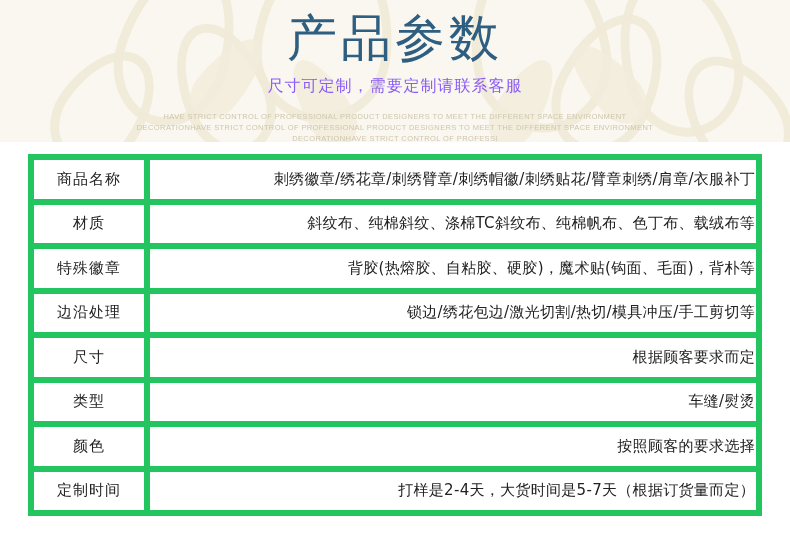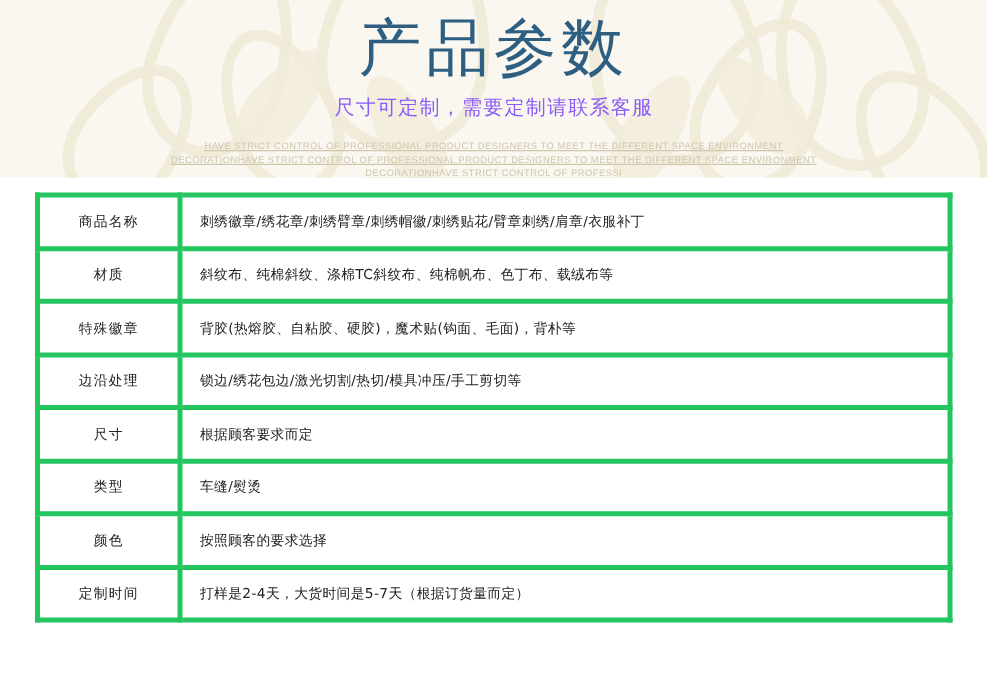--- a/index.html
+++ b/index.html
@@ -77,48 +77,48 @@
     color: #8b5cf6;
   }
   .eng {
     margin-top: 14px;
     font-size: 7.5px;
     letter-spacing: .4px;
     color: #cfc6ad;
     line-height: 11px;
     padding: 0 130px;
     text-transform: uppercase;
-    text-decoration: underline;
   }
 
   
   .table-wrap {
     padding: 12px 28px 0 28px;
   }
   table.spec {
     width: 734px;
     border-collapse: collapse;
     table-layout: fixed;
   }
   table.spec td {
-    border: 4px solid #22c55e;
+    border: 6px solid #22c55e;
     height: 36.5px;
-    font-size: 11px;
+    font-size: 15px;
     color: #222222;
     vertical-align: middle;
     font-family: "DejaVu Sans", sans-serif;
   }
   td.k {
     width: 108px;
     text-align: center;
     letter-spacing: 1px;
   }
   td.v {
     padding-left: 14px;
     letter-spacing: .3px;
+    text-align: right;
   }
 </style>
 </head>
 <body>
 
 <div class="page">
 
   <div class="banner">
     <div class="damask d1"></div>
     <div class="damask d2"></div>

